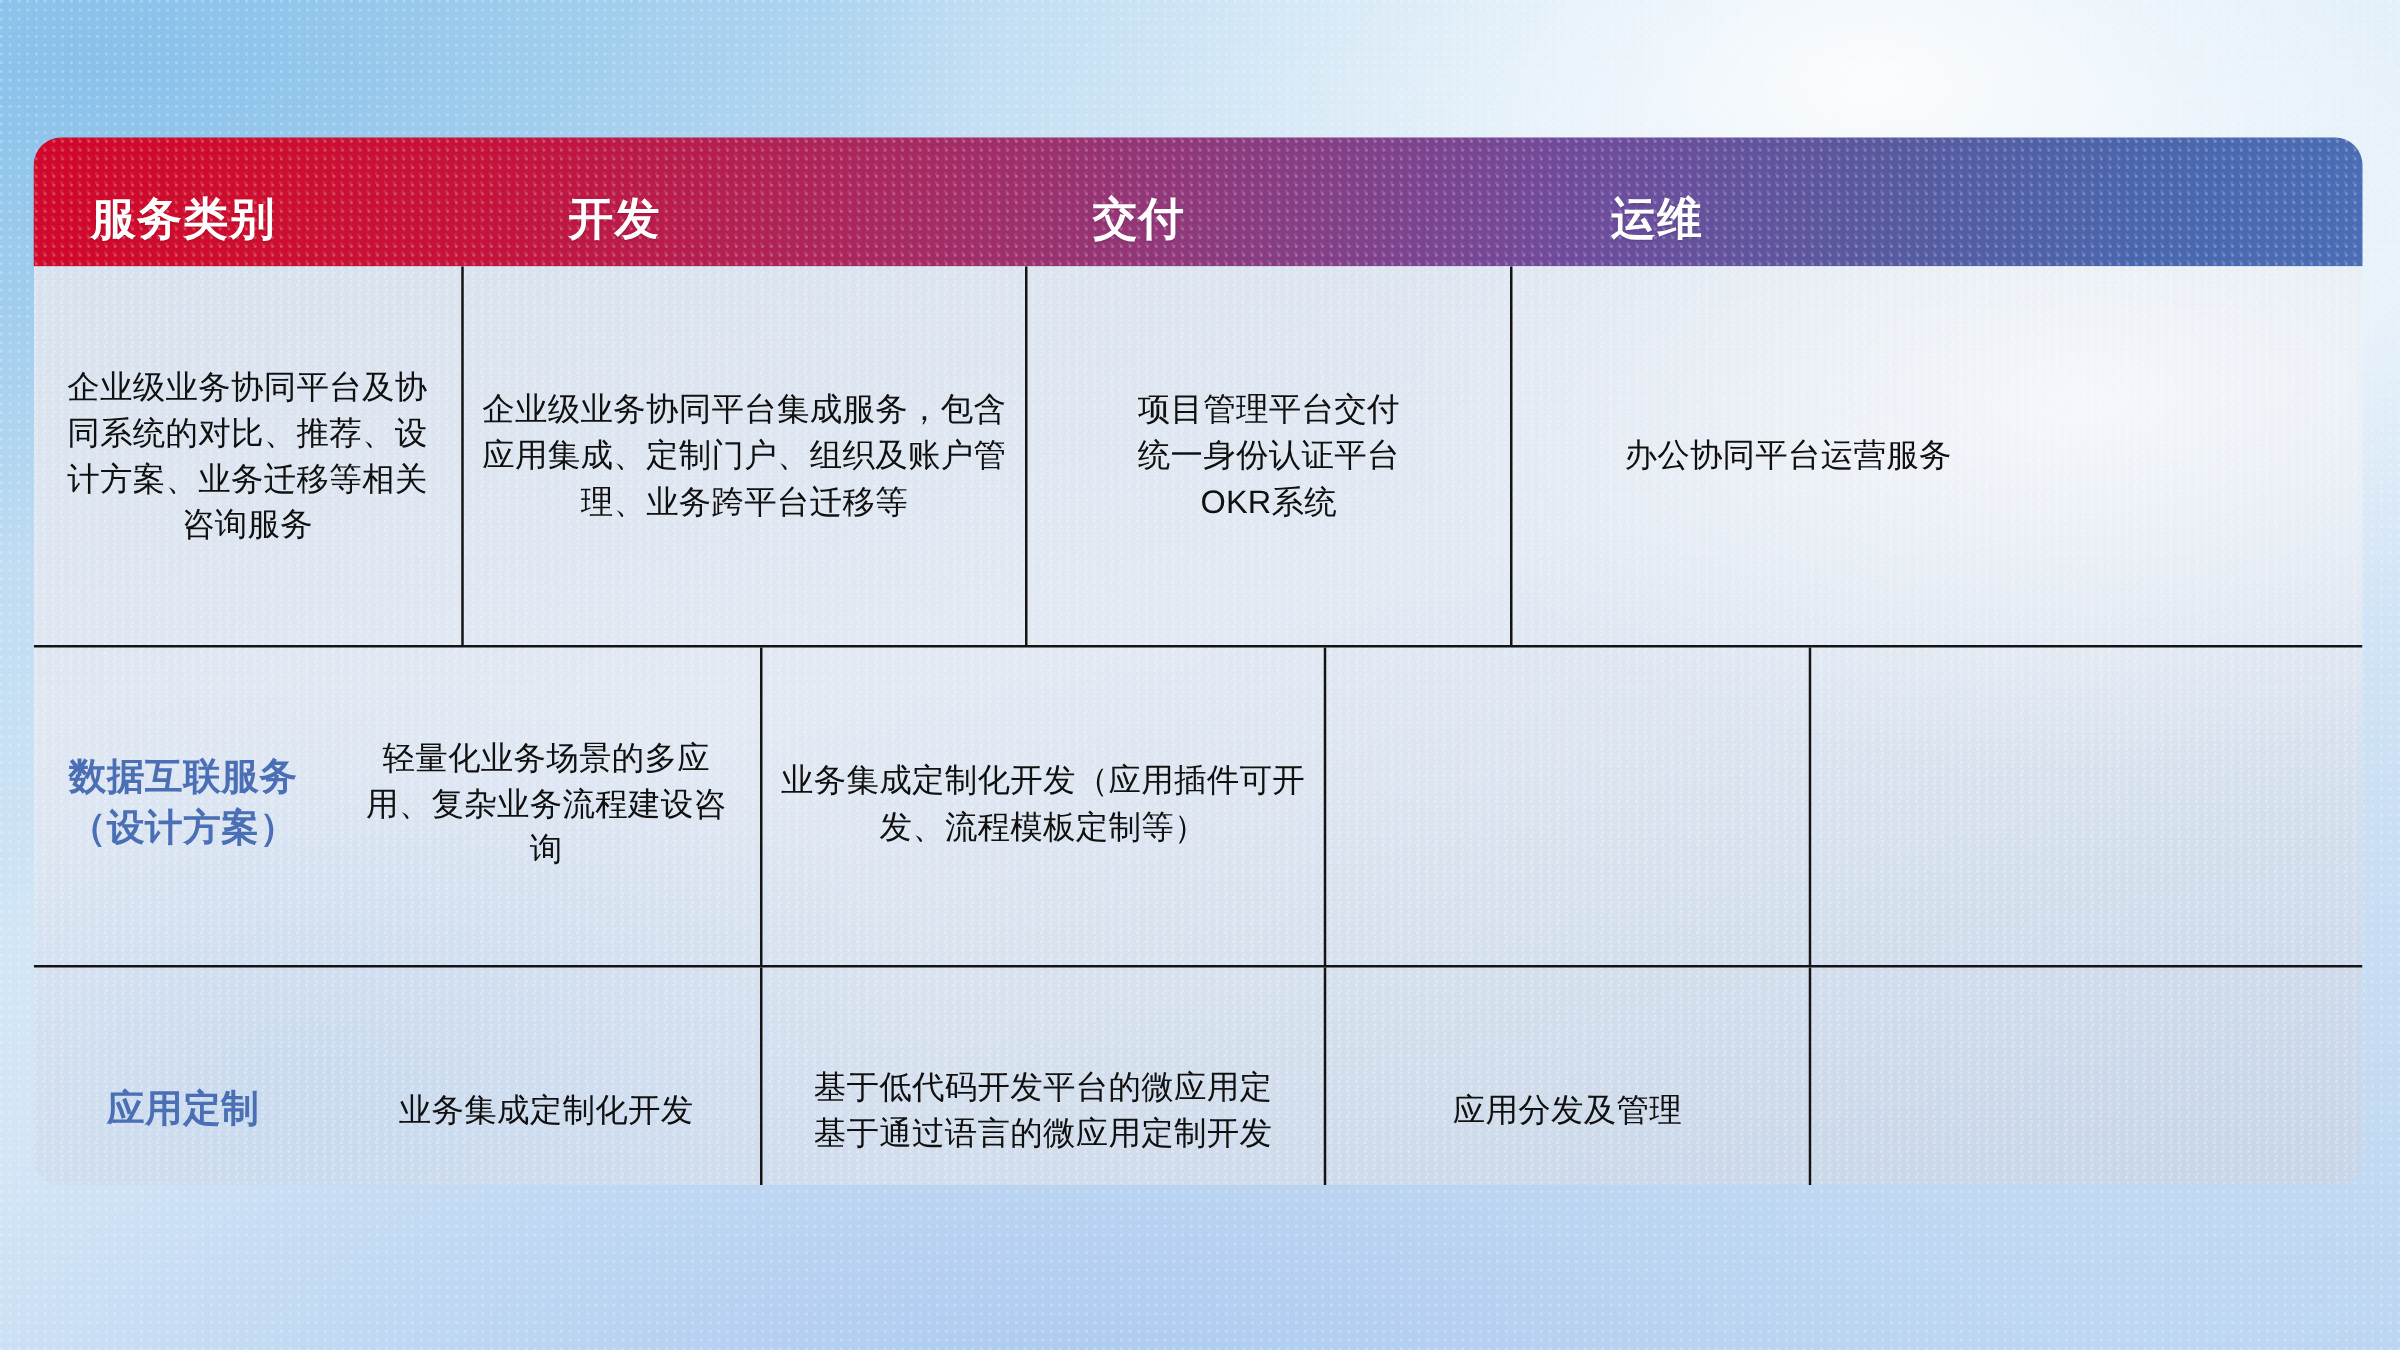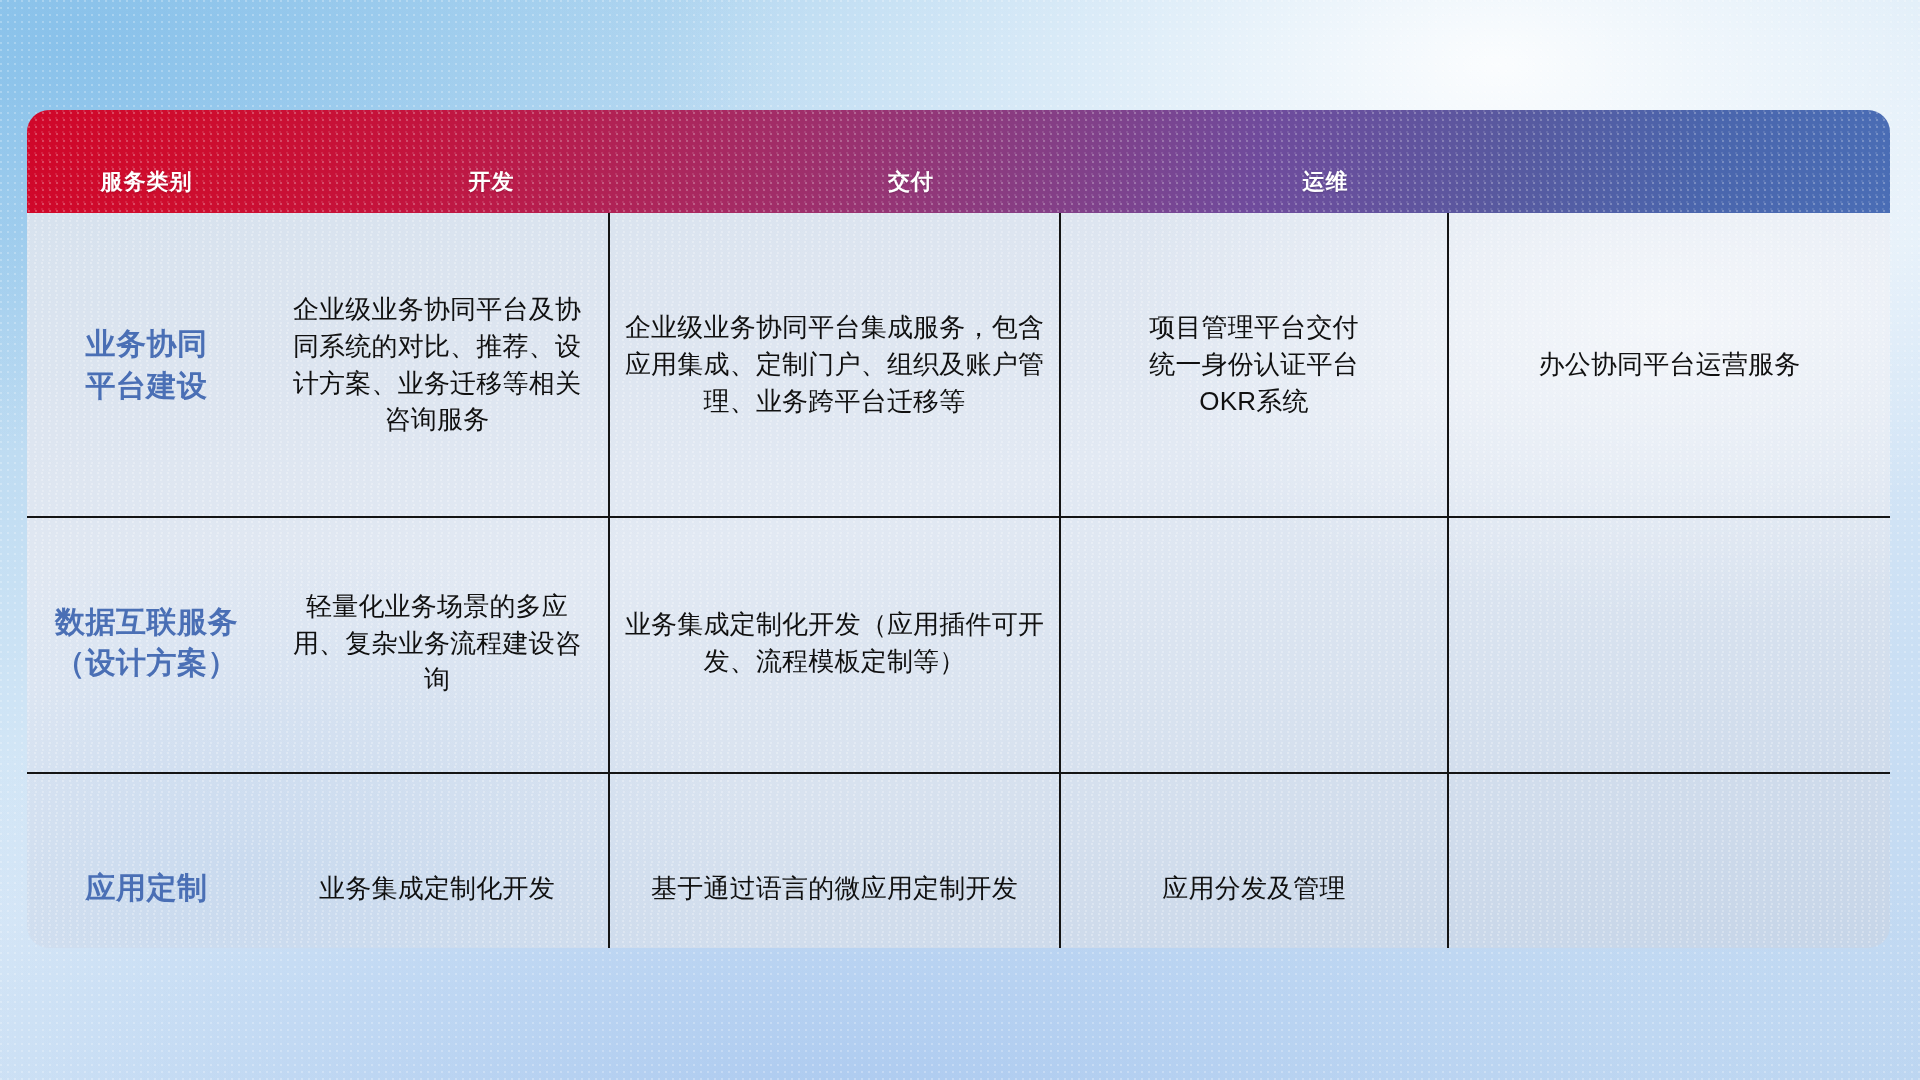--- a/index.html
+++ b/index.html
@@ -70,21 +70,21 @@
     position: absolute;
     inset: 0;
     pointer-events: none;
     background-image: radial-gradient(circle at 1px 1px, rgba(255,255,255,0.10) 1px, rgba(255,255,255,0) 1.6px);
     background-size: 7px 7px;
   }
   .th {
     position: relative;
     z-index: 2;
     color: #ffffff;
-    font-size: 22px;
+    font-size: 36px;
     font-weight: bold;
     letter-spacing: 1px;
     text-align: center;
     padding-bottom: 20px;
     line-height: 1;
     text-shadow: 0 1px 2px rgba(0,0,0,0.18);
   }
 
   
   .tbody {
@@ -158,26 +158,20 @@
     <div class="thead">
       <div class="th c0">服务类别</div>
       <div class="th c2">开发</div>
       <div class="th c3">交付</div>
       <div class="th c4">运维</div>
     </div>
 
     <div class="tbody">
 
       <div class="trow r1">
-        <div class="cell c0">
-          <div class="cell-label">
-            <div>业务协同</div>
-            <div>平台建设</div>
-          </div>
-        </div>
         <div class="cell c1 vline">
           <div class="cell-text">企业级业务协同平台及协同系统的对比、推荐、设计方案、业务迁移等相关咨询服务</div>
         </div>
         <div class="cell c2 vline">
           <div class="cell-text">企业级业务协同平台集成服务，包含应用集成、定制门户、组织及账户管理、业务跨平台迁移等</div>
         </div>
         <div class="cell c3 vline">
           <div class="cell-text">
             <div>项目管理平台交付</div>
             <div>统一身份认证平台</div>
@@ -214,20 +208,21 @@
         <div class="cell c0">
           <div class="cell-label">
             <div>应用定制</div>
           </div>
         </div>
         <div class="cell c1 vline">
           <div class="cell-text">业务集成定制化开发</div>
         </div>
         <div class="cell c2 vline">
           <div class="cell-text">
+            <div>基于低代码开发平台的微应用定</div>
             <div>基于通过语言的微应用定制开发</div>
           </div>
         </div>
         <div class="cell c3 vline">
           <div class="cell-text">应用分发及管理</div>
         </div>
         <div class="cell c4">
           <div class="cell-text"></div>
         </div>
       </div>

